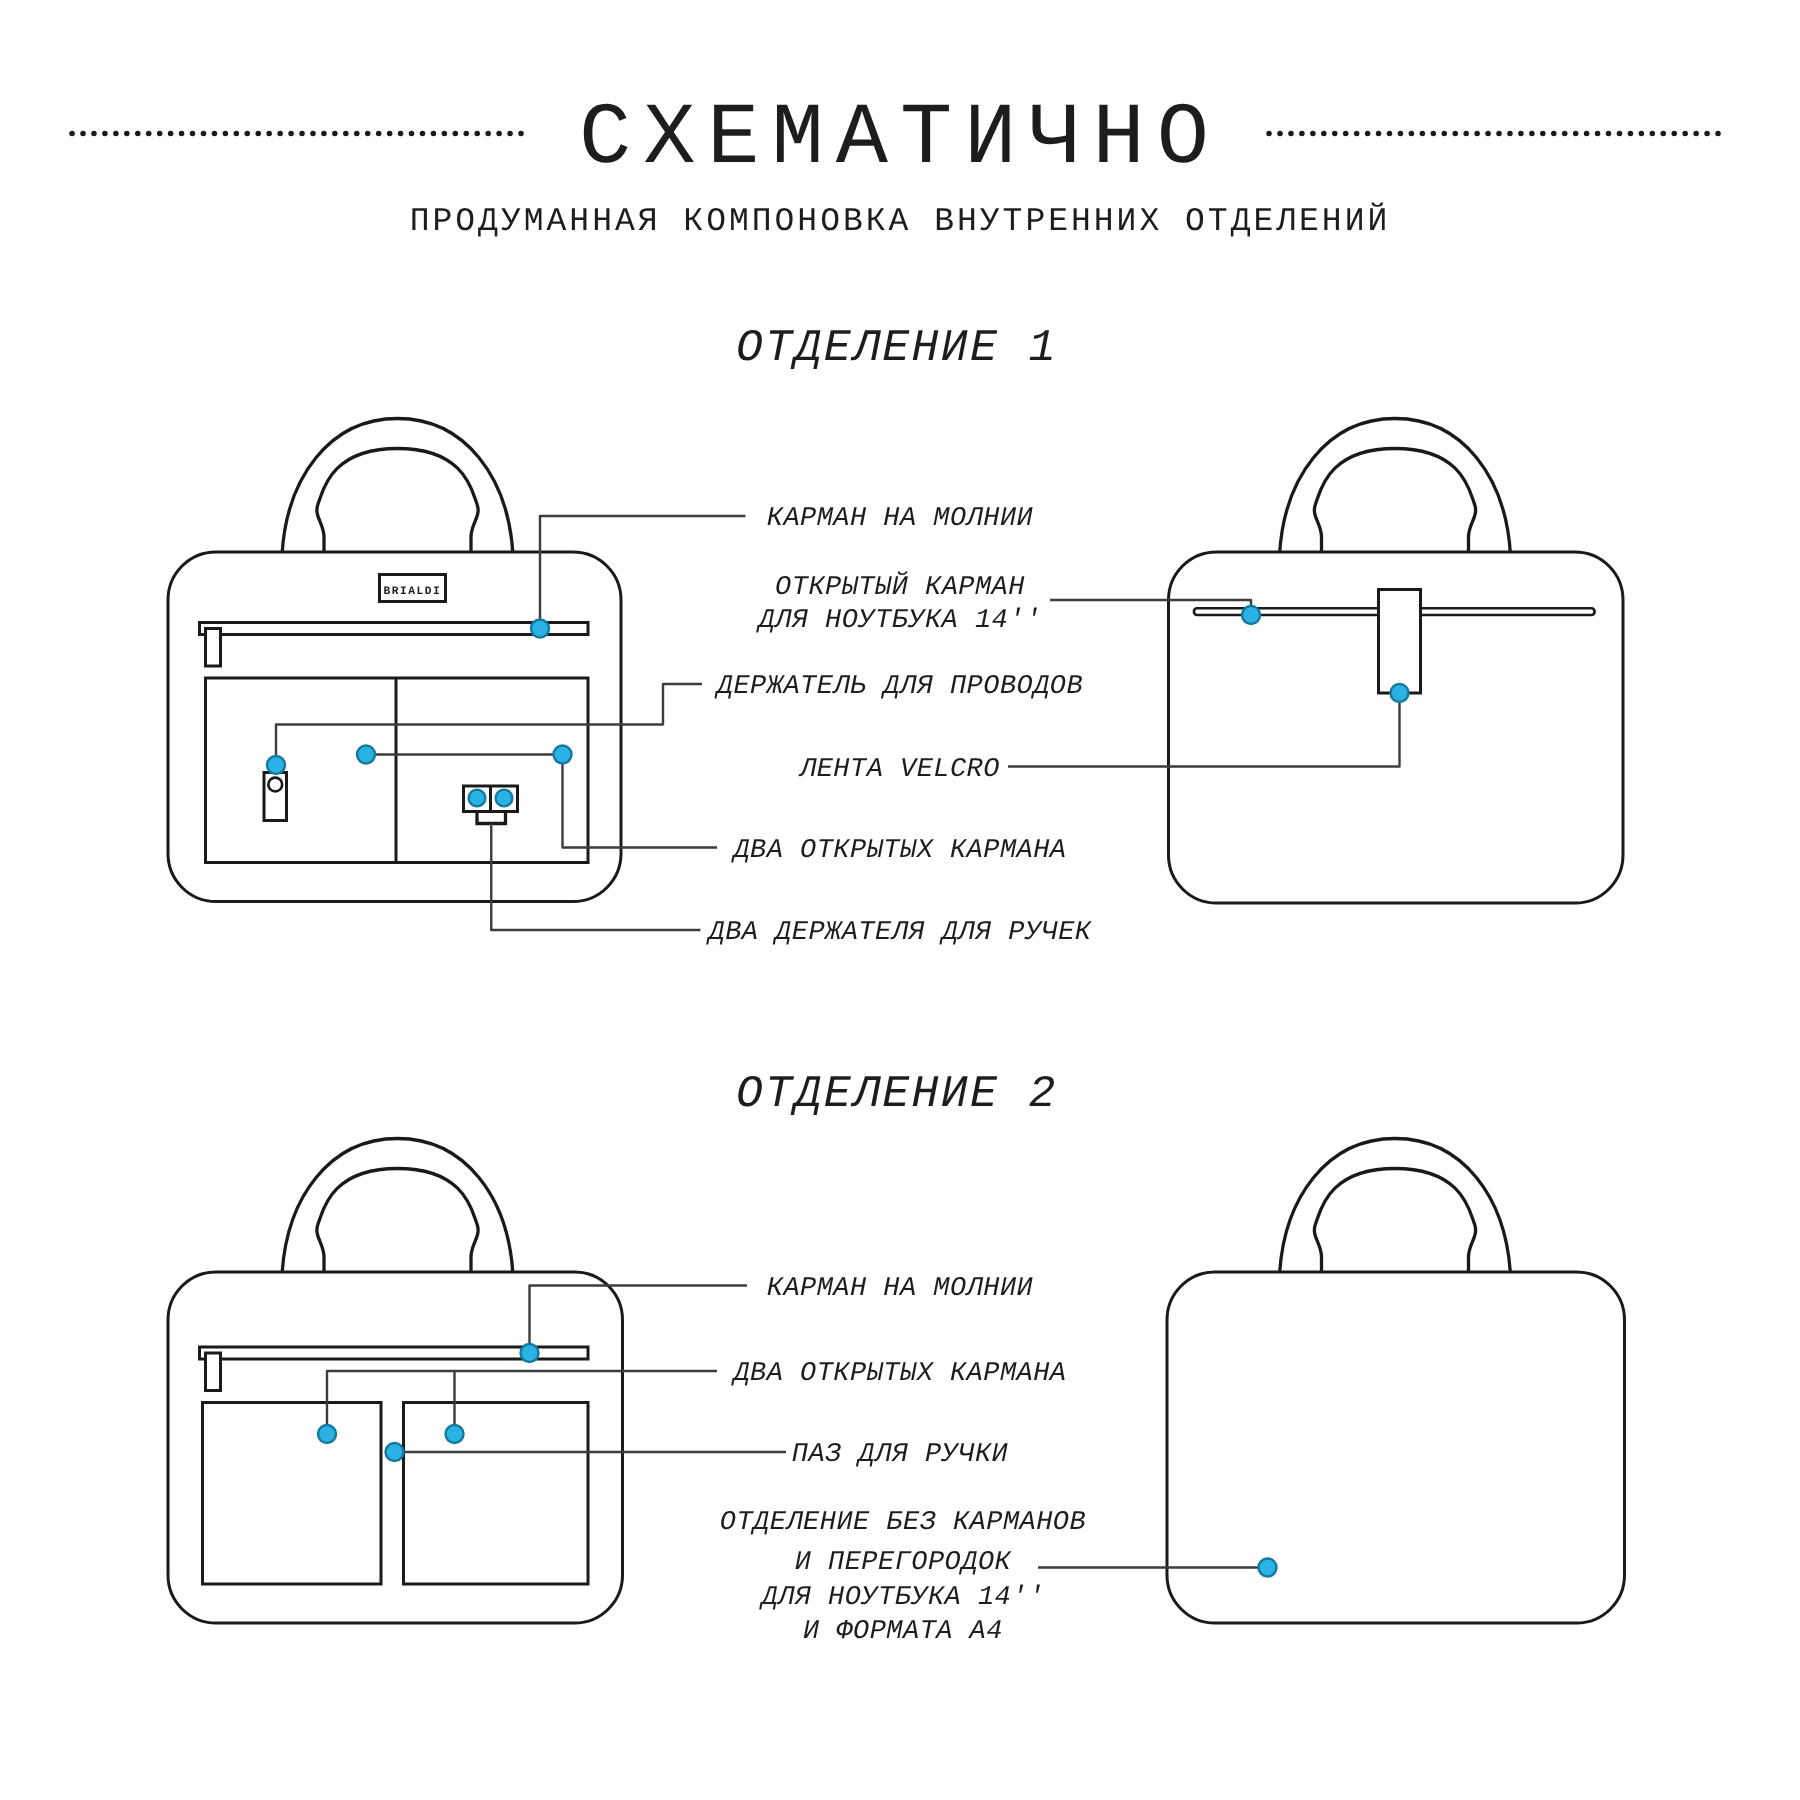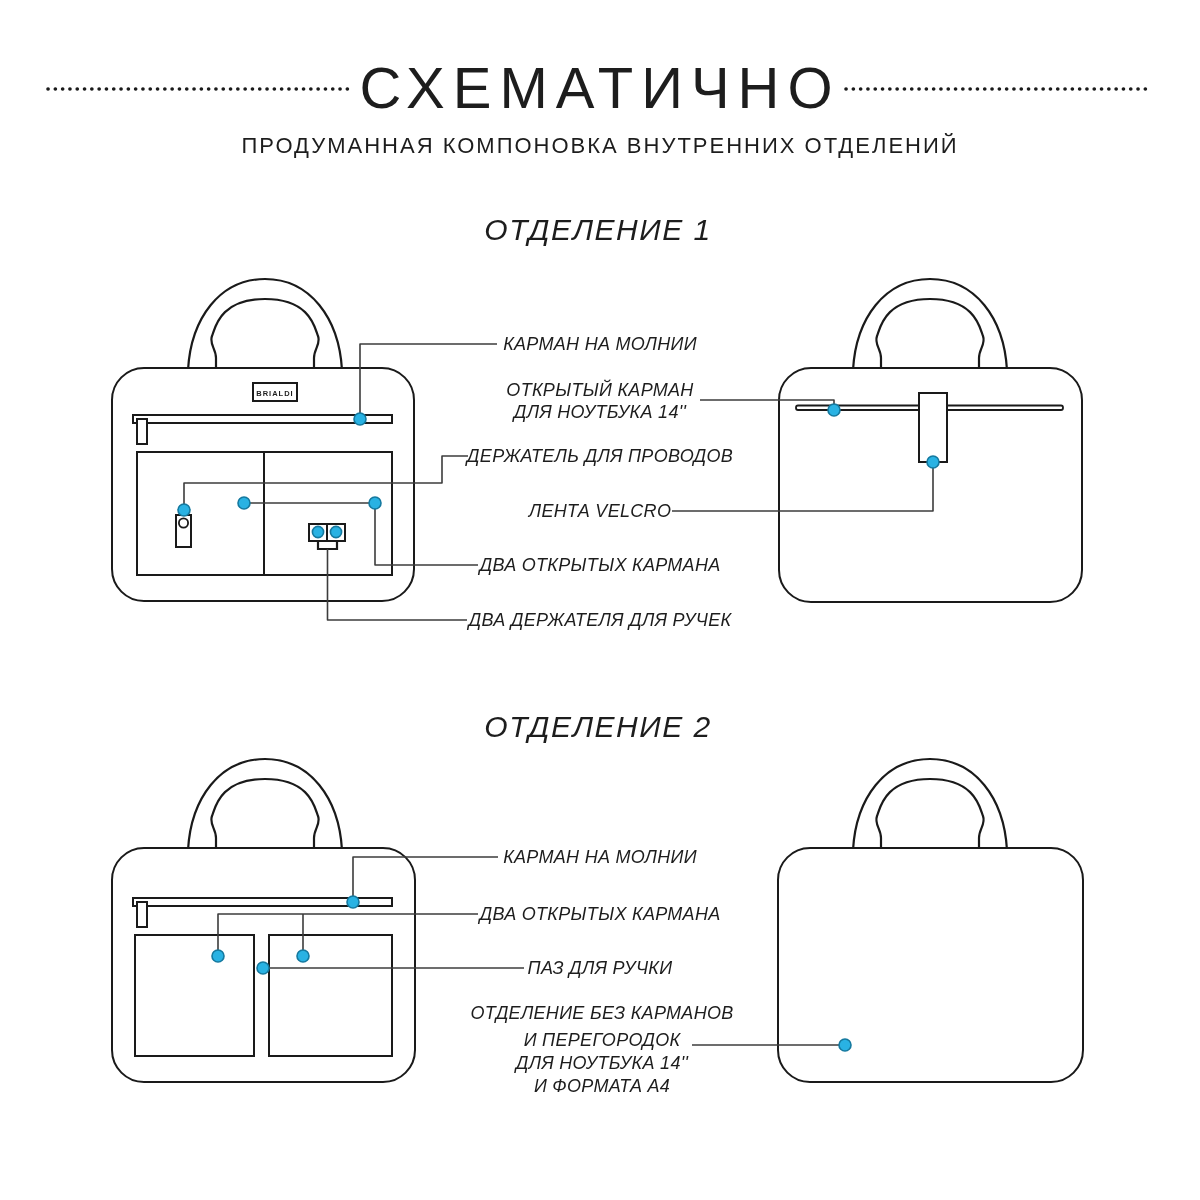--- a/index.html
+++ b/index.html
@@ -1,17 +1,17 @@
 <!DOCTYPE html>
 <html><head>
 <meta charset="utf-8">
 <style>
   html,body{margin:0;padding:0;background:#ffffff;}
   .canvas{position:relative;width:1200px;height:1200px;background:#ffffff;overflow:hidden;
-          font-family:Liberation Sans, sans-serif;}
+          font-family:Liberation Mono, monospace;}
   svg{display:block;}
   text{fill:#1d1d1d;}
   .title{font-size:58px;font-weight:400;letter-spacing:8px;}
   .subtitle{font-size:22px;font-weight:400;letter-spacing:2px;}
   .sect-head{font-size:30px;font-style:italic;font-weight:400;letter-spacing:1.5px;}
   .lbl{font-size:18px;font-style:italic;font-weight:400;letter-spacing:0.3px;}
   .logo-txt{font-size:7.5px;font-weight:700;letter-spacing:1px;}
   .outline{fill:none;stroke:#1a1a1a;stroke-width:2.2;}
   .shape{fill:#ffffff;stroke:#1a1a1a;stroke-width:2;}
   .thin{fill:#ffffff;stroke:#1a1a1a;stroke-width:1.8;}

